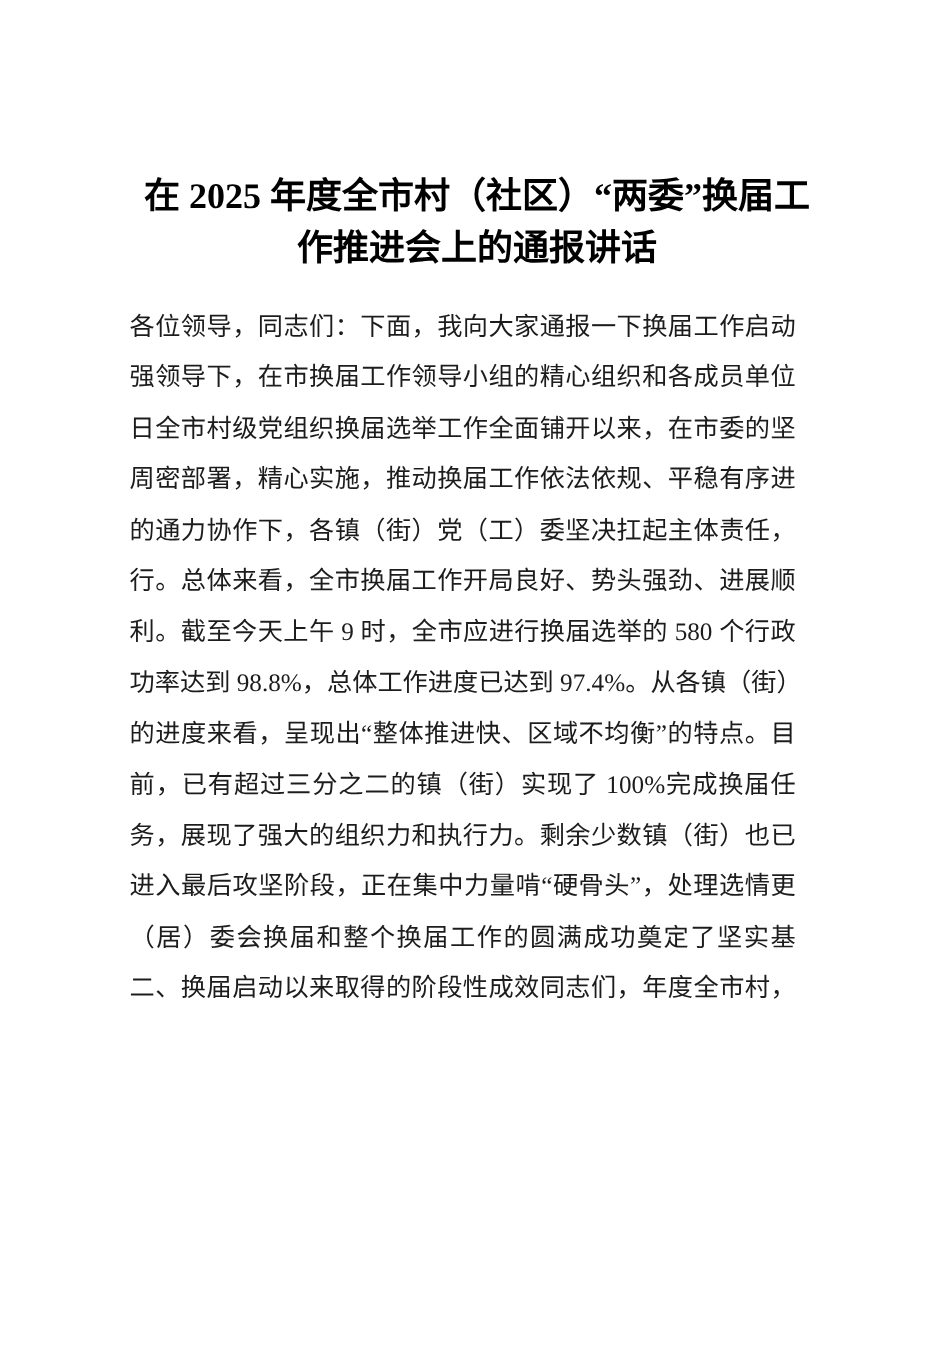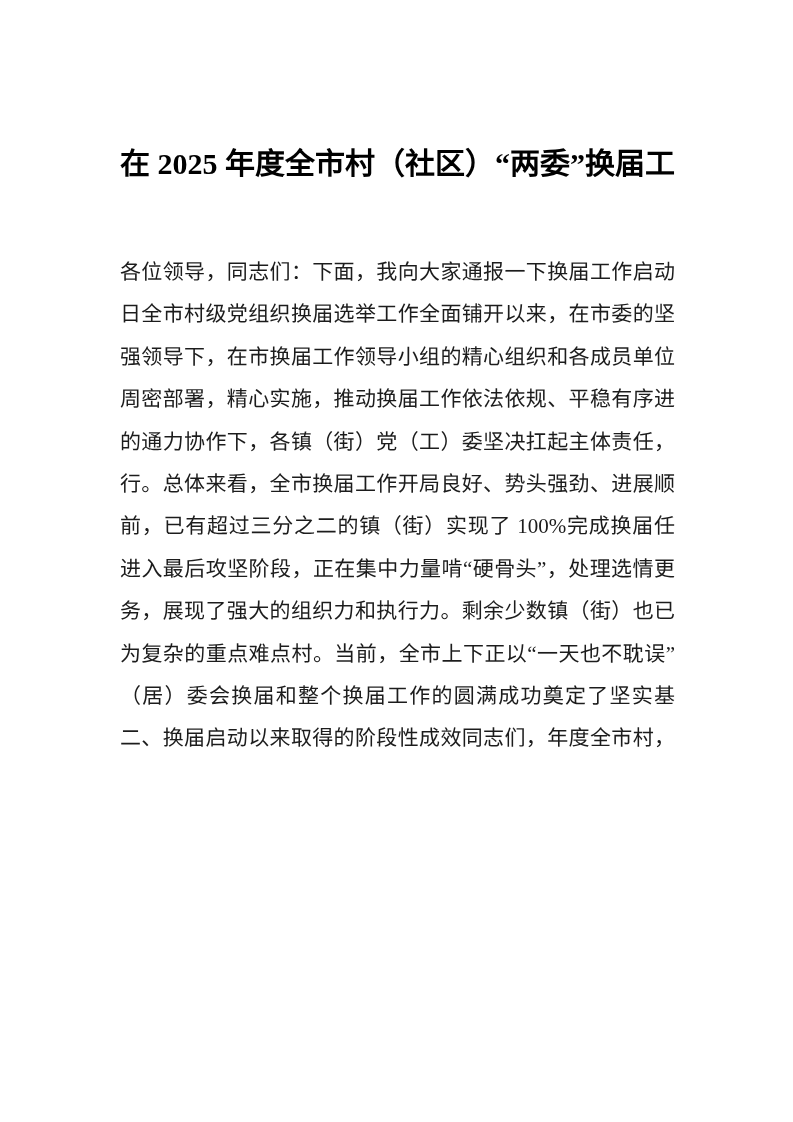--- a/index.html
+++ b/index.html
@@ -26,21 +26,21 @@
     font-size: 30px;
     line-height: 44px;
     color: #000000;
   }
   .title-line {
     display: block;
     white-space: nowrap;
   }
   .doc-body {
     position: absolute;
-    left: 120px;
+    left: 108px;
     top: 235px;
     width: 555px;
     font-family: "Liberation Serif", "DejaVu Serif", serif;
     font-weight: 400;
     font-size: 21px;
     line-height: 42.4px;
     color: #1c1c1c;
   }
   .body-line {
     height: 42.4px;
@@ -49,30 +49,33 @@
     text-align-last: justify;
   }
 </style>
 </head>
 <body>
 
 <div class="page">
 
   <h1 class="doc-title">
     <span class="title-line">在 2025 年度全市村（社区）“两委”换届工</span>
+    <span class="title-line">作推进会上的通报讲话</span>
   </h1>
 
   <div class="doc-body">
     <div class="body-line">各位领导，同志们：下面，我向大家通报一下换届工作启动</div>
+    <div class="body-line">强领导下，在市换届工作领导小组的精心组织和各成员单位</div>
     <div class="body-line">日全市村级党组织换届选举工作全面铺开以来，在市委的坚</div>
-    <div class="body-line">强领导下，在市换届工作领导小组的精心组织和各成员单位</div>
     <div class="body-line">周密部署，精心实施，推动换届工作依法依规、平稳有序进</div>
     <div class="body-line">的通力协作下，各镇（街）党（工）委坚决扛起主体责任，</div>
     <div class="body-line">行。总体来看，全市换届工作开局良好、势头强劲、进展顺</div>
+    <div class="body-line">利。截至今天上午 9 时，全市应进行换届选举的 580 个行政</div>
+    <div class="body-line">功率达到 98.8%，总体工作进度已达到 97.4%。从各镇（街）</div>
+    <div class="body-line">的进度来看，呈现出“整体推进快、区域不均衡”的特点。目</div>
     <div class="body-line">前，已有超过三分之二的镇（街）实现了 100%完成换届任</div>
+    <div class="body-line">务，展现了强大的组织力和执行力。剩余少数镇（街）也已</div>
     <div class="body-line">进入最后攻坚阶段，正在集中力量啃“硬骨头”，处理选情更</div>
-    <div class="body-line">务，展现了强大的组织力和执行力。剩余少数镇（街）也已</div>
-    <div class="body-line">为复杂的重点难点村。当前，全市上下正以“一天也不耽误”</div>
     <div class="body-line">（居）委会换届和整个换届工作的圆满成功奠定了坚实基础。</div>
     <div class="body-line">二、换届启动以来取得的阶段性成效同志们，年度全市村，时</div>
   </div>
 
 </div>
 
 </body></html>

